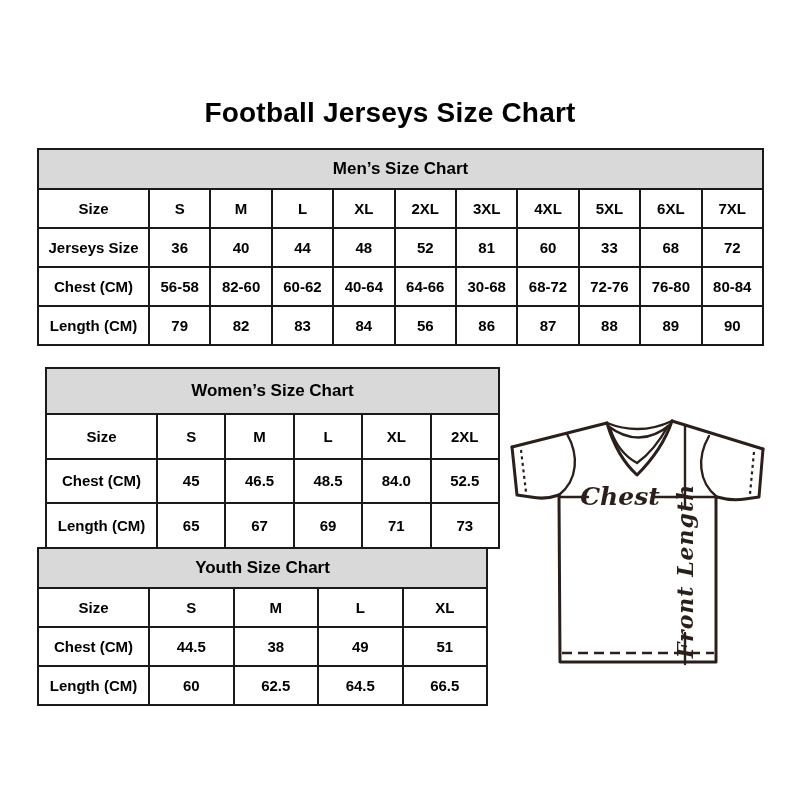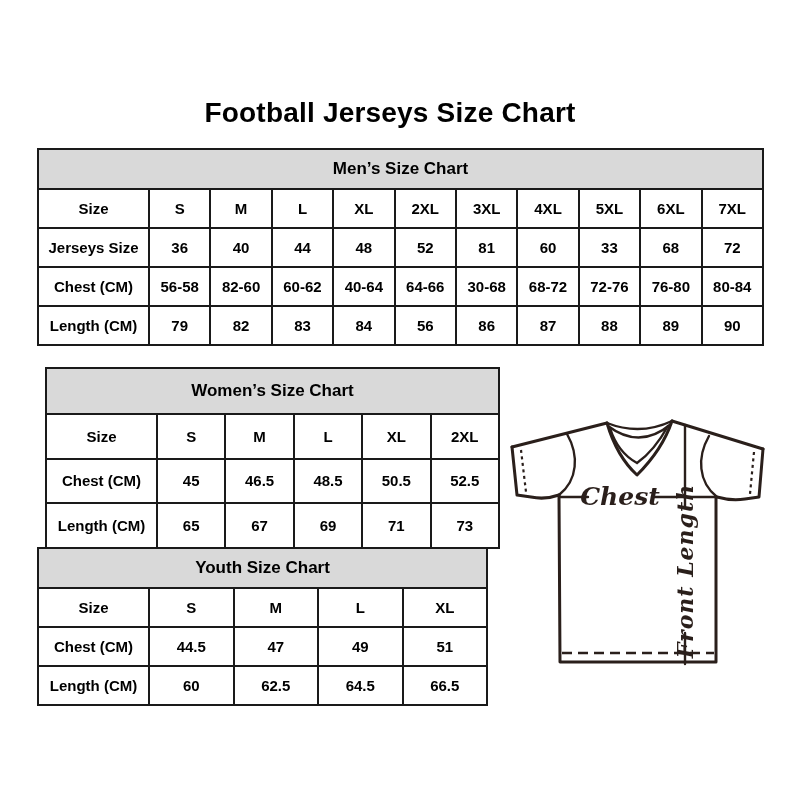--- a/index.html
+++ b/index.html
@@ -145,21 +145,21 @@
             <td>M</td>
             <td>L</td>
             <td>XL</td>
             <td>2XL</td>
           </tr>
           <tr>
             <th>Chest (CM)</th>
             <td>45</td>
             <td>46.5</td>
             <td>48.5</td>
-            <td>50.5</td>
+            <td>84.0</td>
             <td>52.5</td>
           </tr>
           <tr>
             <th>Length (CM)</th>
             <td>65</td>
             <td>67</td>
             <td>69</td>
             <td>71</td>
             <td>73</td>
           </tr>
@@ -182,21 +182,21 @@
           <tr>
             <th>Size</th>
             <td>S</td>
             <td>M</td>
             <td>L</td>
             <td>XL</td>
           </tr>
           <tr>
             <th>Chest (CM)</th>
             <td>44.5</td>
-            <td>47</td>
+            <td>38</td>
             <td>49</td>
             <td>51</td>
           </tr>
           <tr>
             <th>Length (CM)</th>
             <td>60</td>
             <td>62.5</td>
             <td>64.5</td>
             <td>66.5</td>
           </tr>

